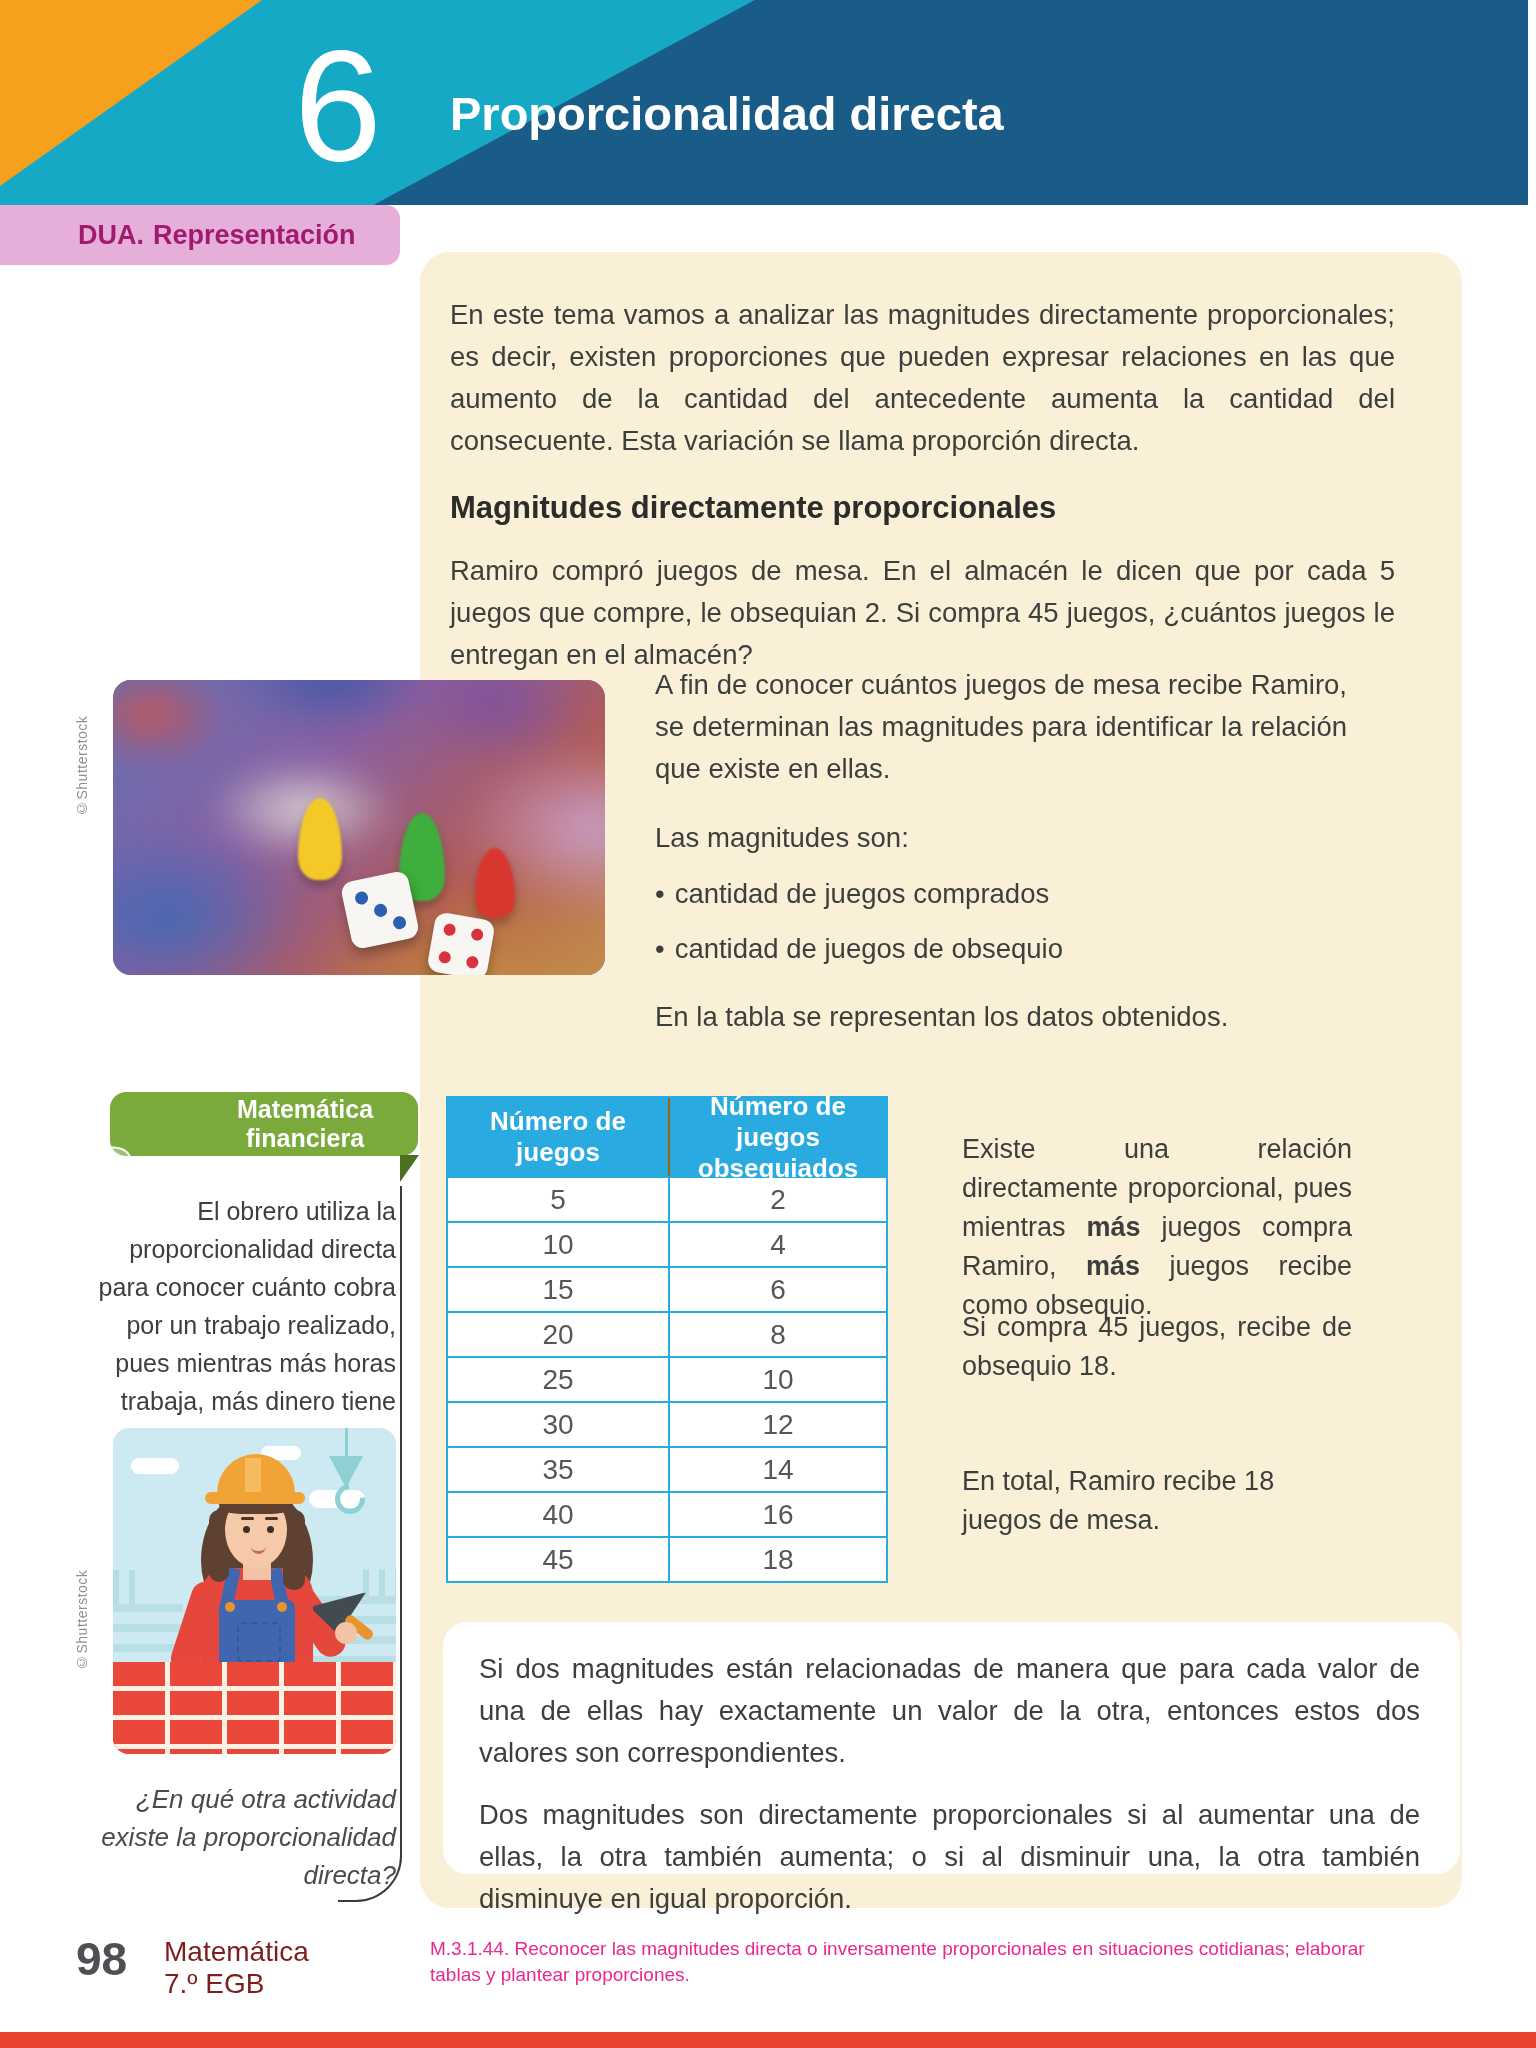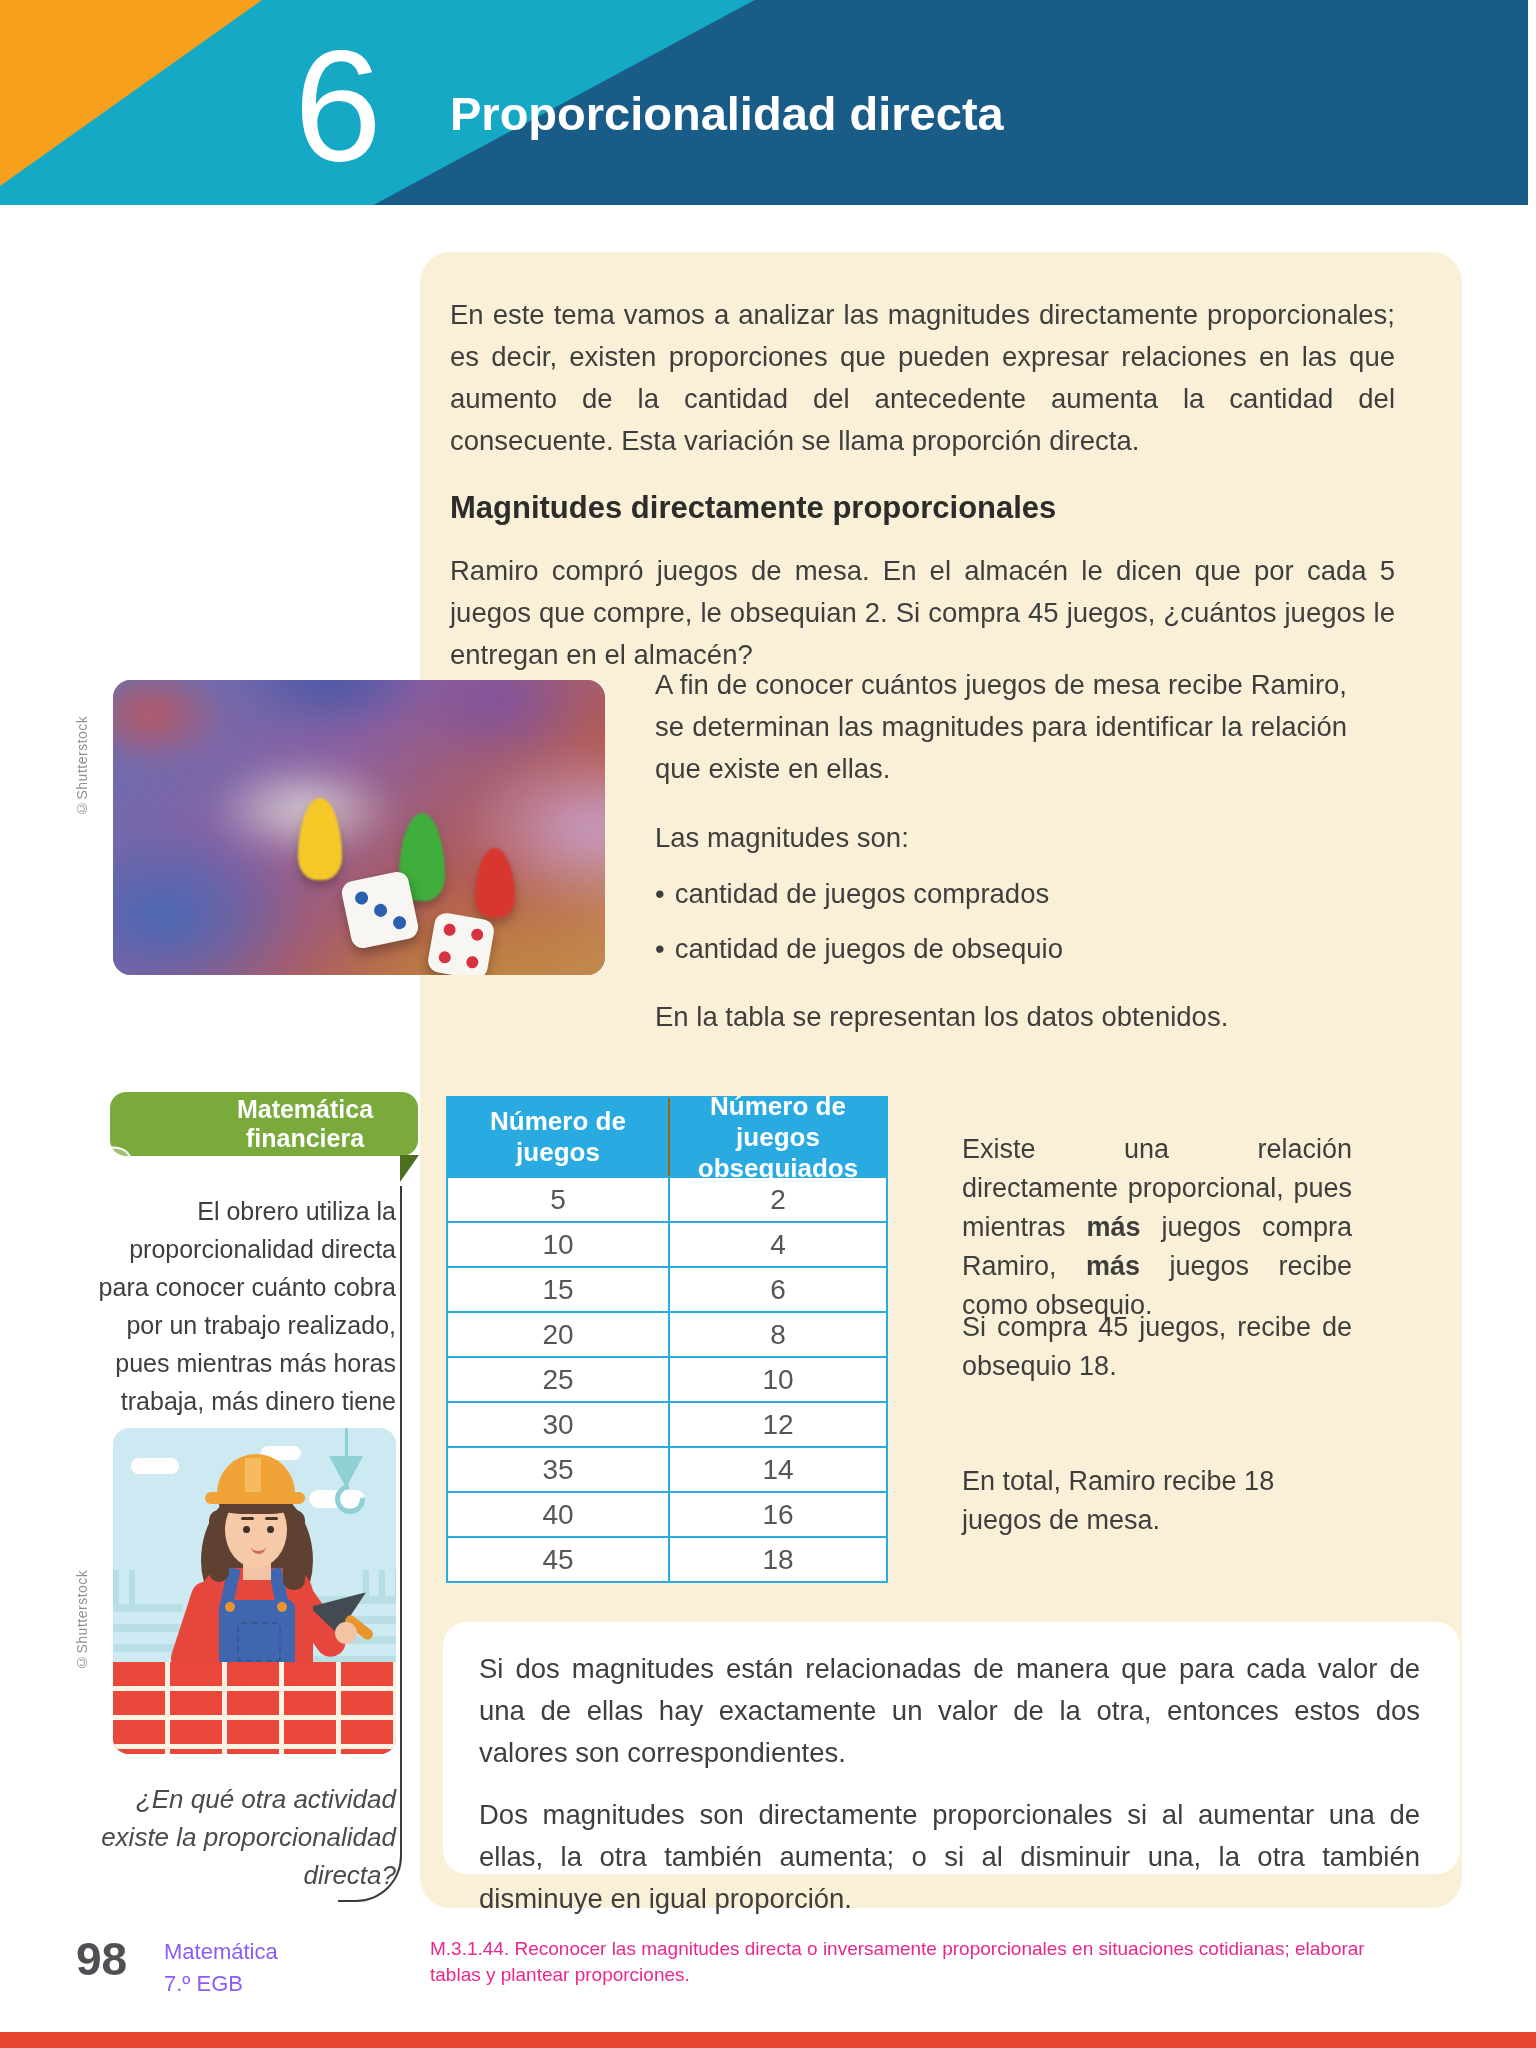--- a/index.html
+++ b/index.html
@@ -153,35 +153,39 @@
   .note-3{left:962px;top:1462px;}
   .b{font-weight:bold;}
 
   
   .defbox{position:absolute;left:443px;top:1622px;width:1017px;height:252px;background:#fff;border-radius:24px;box-sizing:border-box;
           padding:26px 40px 0 36px;}
   .defbox .p2{margin-top:20px;}
 
   
   .page-number{position:absolute;left:76px;top:1932px;font-size:46px;font-weight:bold;color:#4f5054;}
-  .footer-subject{position:absolute;left:164px;top:1936px;font-size:22px;line-height:32px;color:#8b5cf6;}
+  .footer-subject{position:absolute;left:164px;top:1936px;font-size:28px;line-height:32px;color:#7f1d1d;}
   .footer-standard{position:absolute;left:430px;top:1936px;width:990px;font-size:19px;line-height:26px;color:#e9278f;}
   .bottom-band{position:absolute;left:0;top:2032px;width:1536px;height:16px;background:#e8432e;}
 </style>
 </head>
 <body>
 
 <div class="page">
 
   <div class="header-band"></div>
   <div class="teal-shape"></div>
   <div class="orange-shape"></div>
   <div class="unit-number">6</div>
   <div class="page-title">Proporcionalidad directa</div>
 
+  <div class="dua-band">
+    <span class="dua-bold">DUA.</span>
+    <span class="dua-rest">Representación</span>
+  </div>
 
   <div class="cream"></div>
 
   <div class="para just intro">En este tema vamos a analizar las magnitudes directamente proporcionales; es decir, existen proporciones que pueden expresar relaciones en las que aumento de la cantidad del antecedente aumenta la cantidad del consecuente. Esta variación se llama proporción directa.</div>
   <div class="section-heading">Magnitudes directamente proporcionales</div>
   <div class="para just problem">Ramiro compró juegos de mesa. En el almacén le dicen que por cada 5 juegos que compre, le obsequian 2. Si compra 45 juegos, ¿cuántos juegos le entregan en el almacén?</div>
 
   <div class="photo">
     <div class="photo-blur"></div>
     <div class="pawn pawn-yellow"></div>

